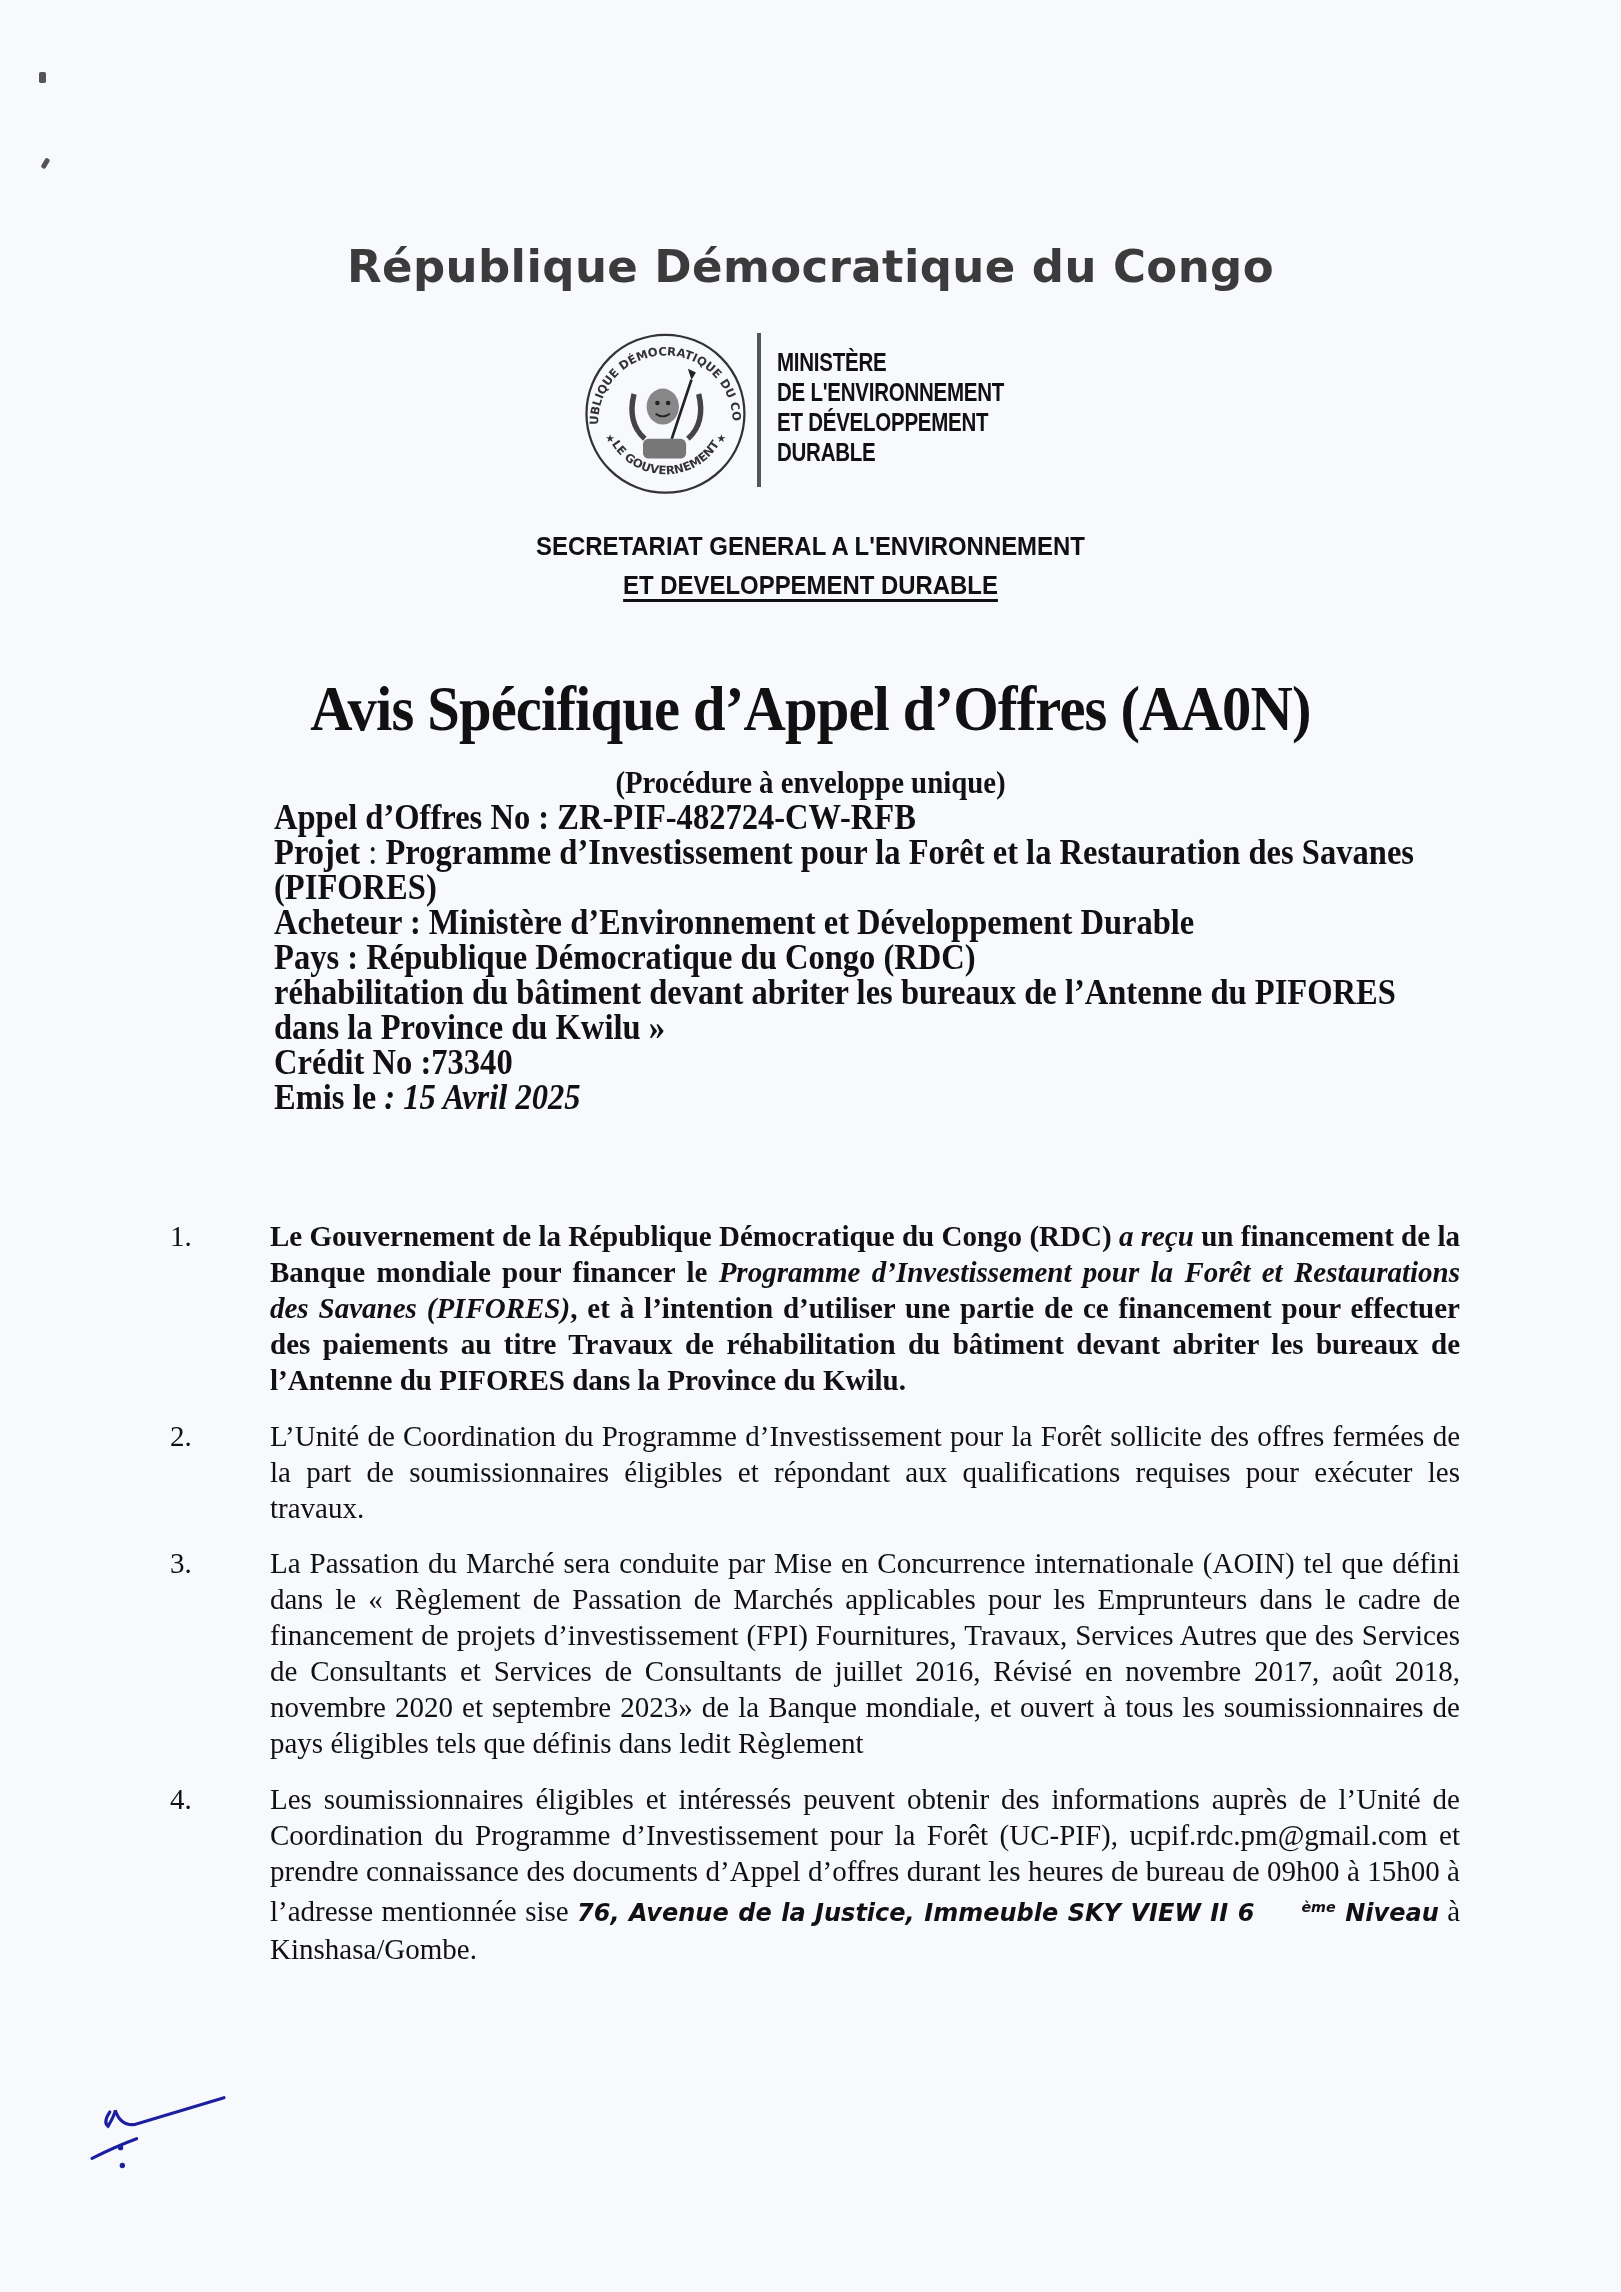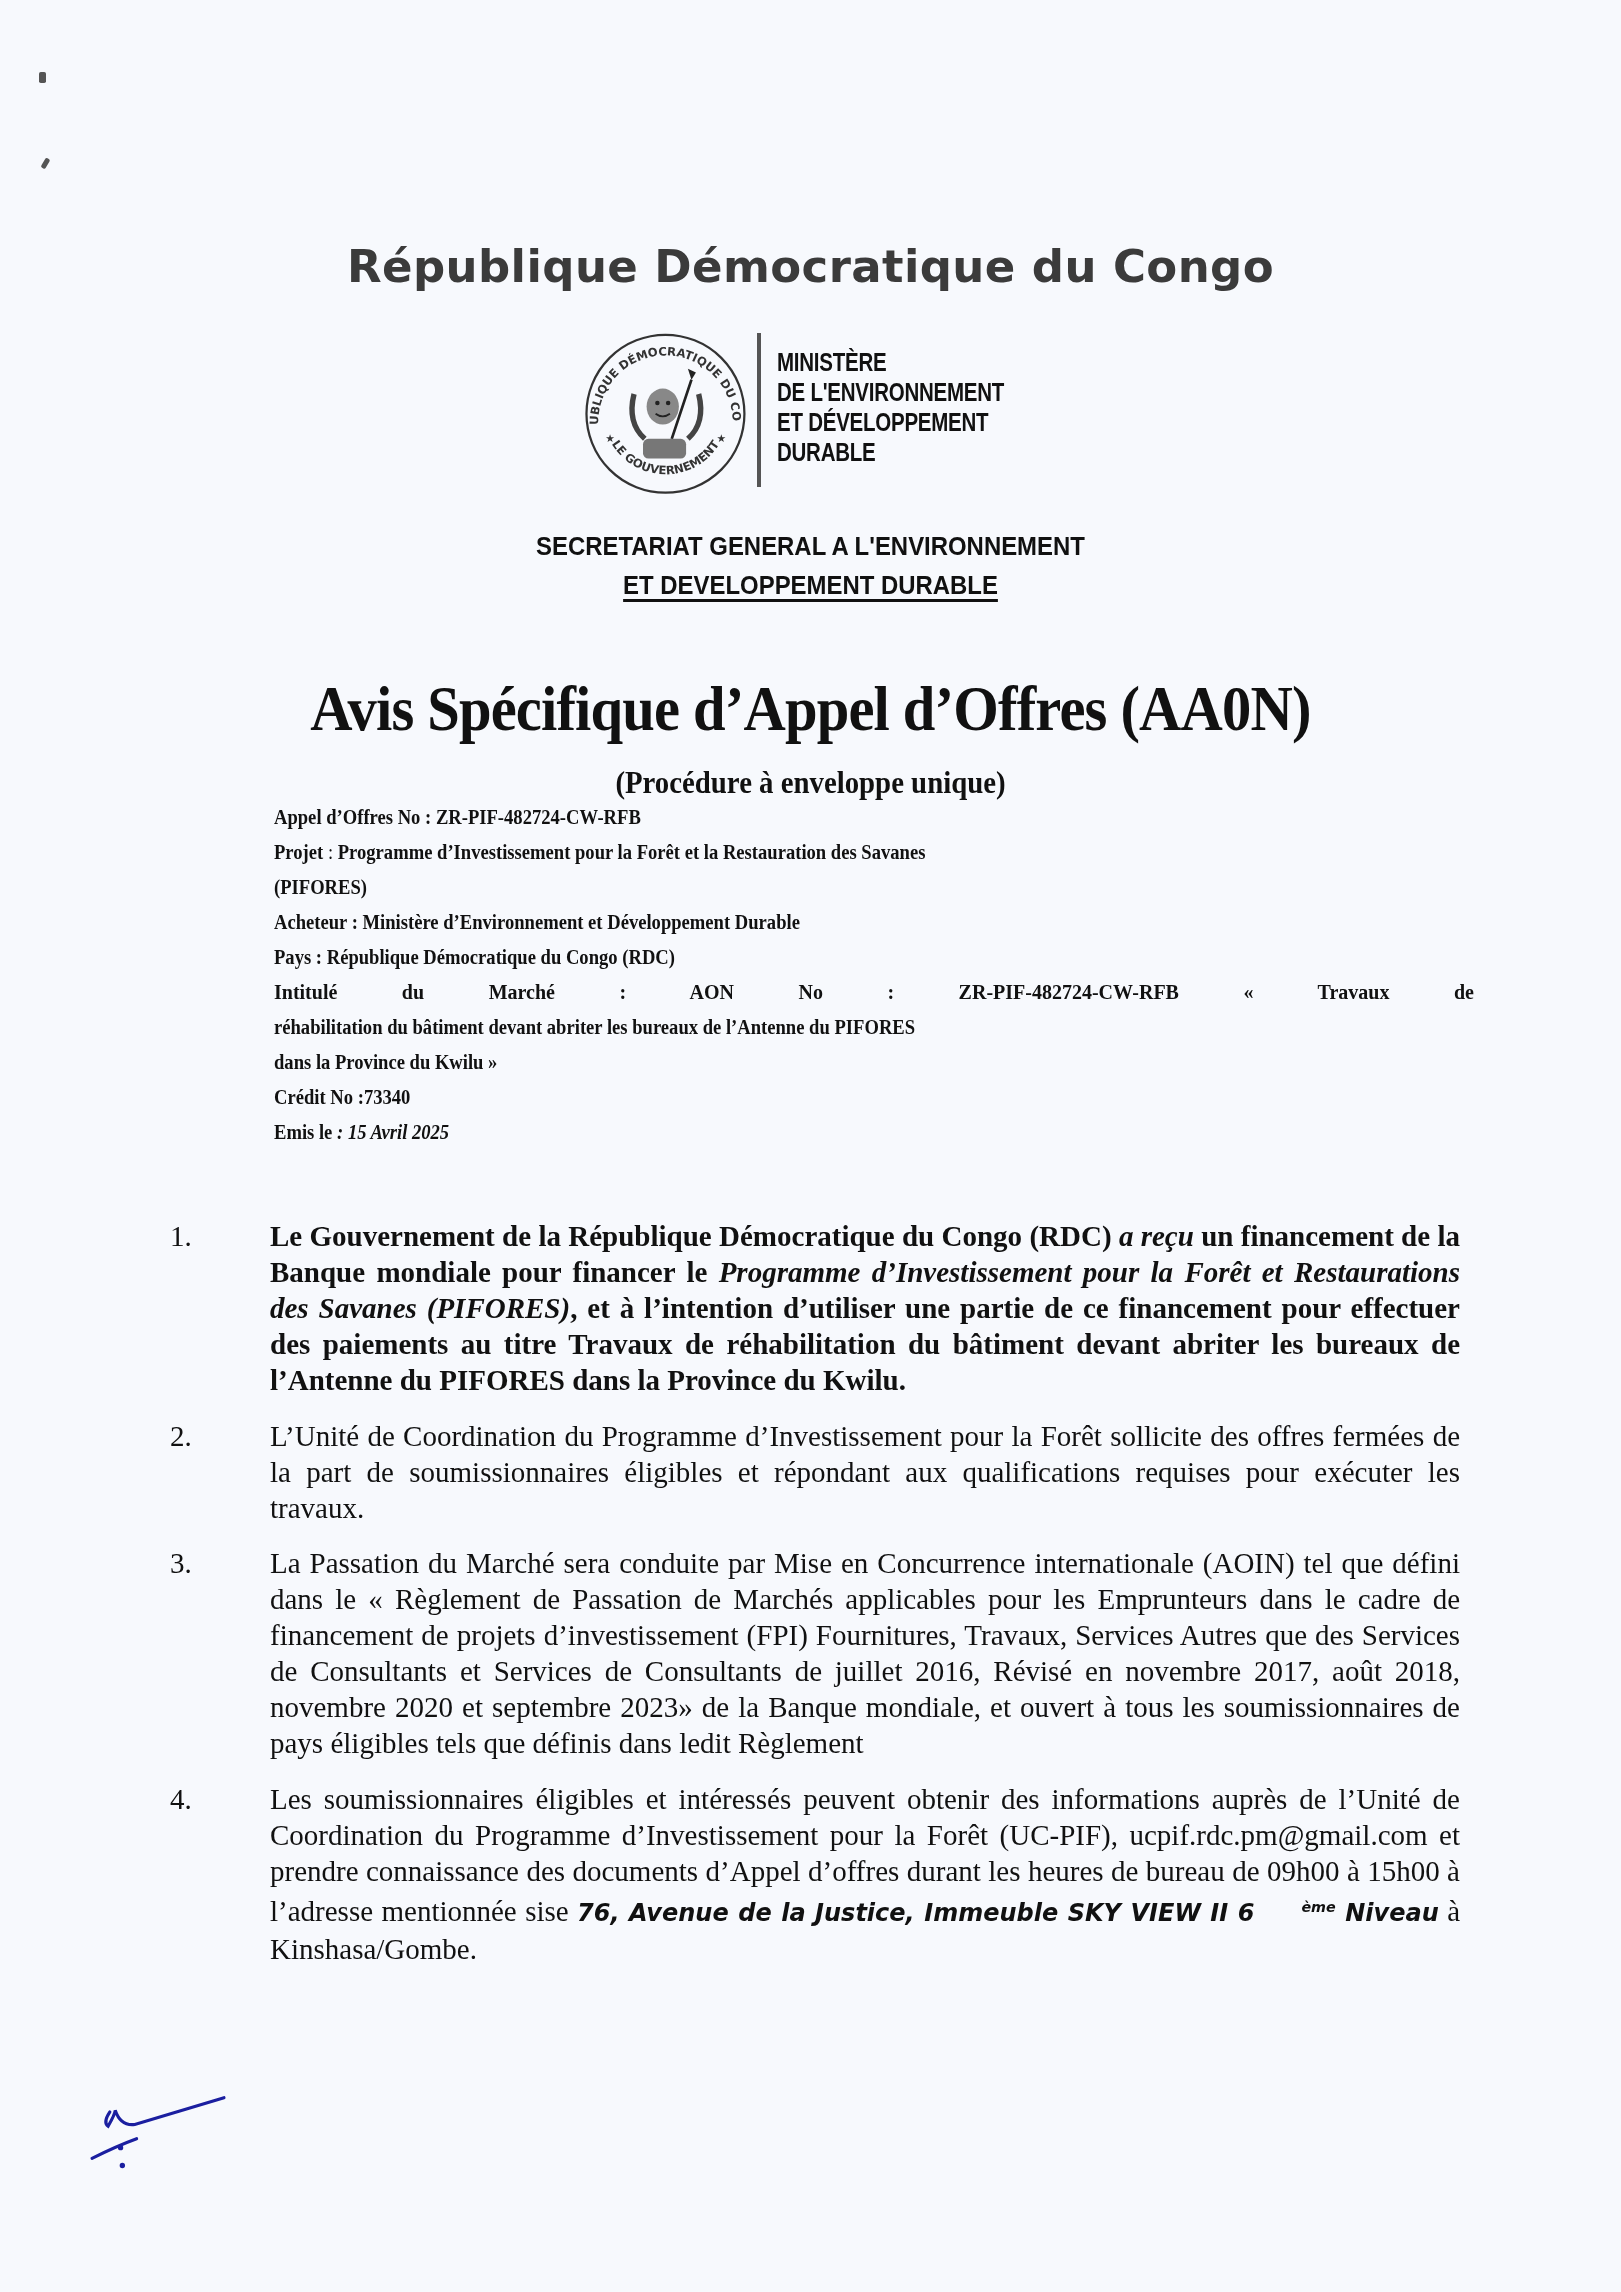--- a/index.html
+++ b/index.html
@@ -37,21 +37,21 @@
     font-weight: bold; font-size: 63px; line-height: 72px; letter-spacing: -0.9px;
     transform: scaleX(0.93); transform-origin: center top;
   }
   .subtitle {
     position: absolute; left: 0; width: 1621px; top: 763px; text-align: center;
     font-weight: bold; font-size: 32px; line-height: 39px;
     transform: scaleX(0.9); transform-origin: center top;
   }
   .meta {
     position: absolute; left: 274px; top: 800px; width: 1200px;
-    font-weight: bold; font-size: 20px; line-height: 35px; font-family: Liberation Serif, serif;
+    font-weight: bold; font-size: 35px; line-height: 35px; font-family: Liberation Serif, serif;
   }
   .meta div { white-space: nowrap; transform: scaleX(0.93); transform-origin: left top; }
   .meta .just { white-space: normal; text-align: justify; text-align-last: justify; transform: none; }
   .meta i { font-style: italic; }
   .items { position: absolute; left: 170px; top: 1218px; width: 1290px; }
   .item { position: relative; padding-left: 100px; margin-bottom: 19.7px; }
   .item .num { position: absolute; left: 0; top: 0; font-size: 29px; line-height: 36px; }
   .item .txt { font-size: 29px; line-height: 36px; text-align: justify; }
   .item.bold .txt { font-weight: bold; }
   .item .txt i { font-style: italic; }
@@ -112,21 +112,20 @@
 
   <div class="main-title">Avis Spécifique d’Appel d’Offres (AA0N)</div>
   <div class="subtitle">(Procédure à enveloppe unique)</div>
 
   <div class="meta">
     <div>Appel d’Offres No : ZR-PIF-482724-CW-RFB</div>
     <div><span>Projet</span><span style="font-weight:normal"> : </span><span>Programme d’Investissement pour la Forêt et la Restauration des Savanes</span></div>
     <div>(PIFORES)</div>
     <div>Acheteur : Ministère d’Environnement et Développement Durable</div>
     <div>Pays : République Démocratique du Congo (RDC)</div>
-    <div class="just">Intitulé du Marché : AON No : ZR-PIF-482724-CW-RFB « Travaux de</div>
     <div>réhabilitation du bâtiment devant abriter les bureaux de l’Antenne du PIFORES</div>
     <div>dans la Province du Kwilu »</div>
     <div>Crédit No :73340</div>
     <div><span>Emis le</span> <i>: </i><i>15 Avril 2025</i></div>
   </div>
 
   <div class="items">
     <div class="item bold">
       <span class="num">1.</span>
       <div class="txt"><span>Le Gouvernement de la République Démocratique du Congo (RDC) </span><i>a reçu</i><span> un financement de la Banque mondiale pour financer le </span><i>Programme d’Investissement pour la Forêt et Restaurations des Savanes (PIFORES)</i><span>, et à l’intention d’utiliser une partie de ce financement pour effectuer des paiements au titre Travaux de réhabilitation du bâtiment devant abriter les bureaux de l’Antenne du PIFORES dans la Province du Kwilu.</span></div>

